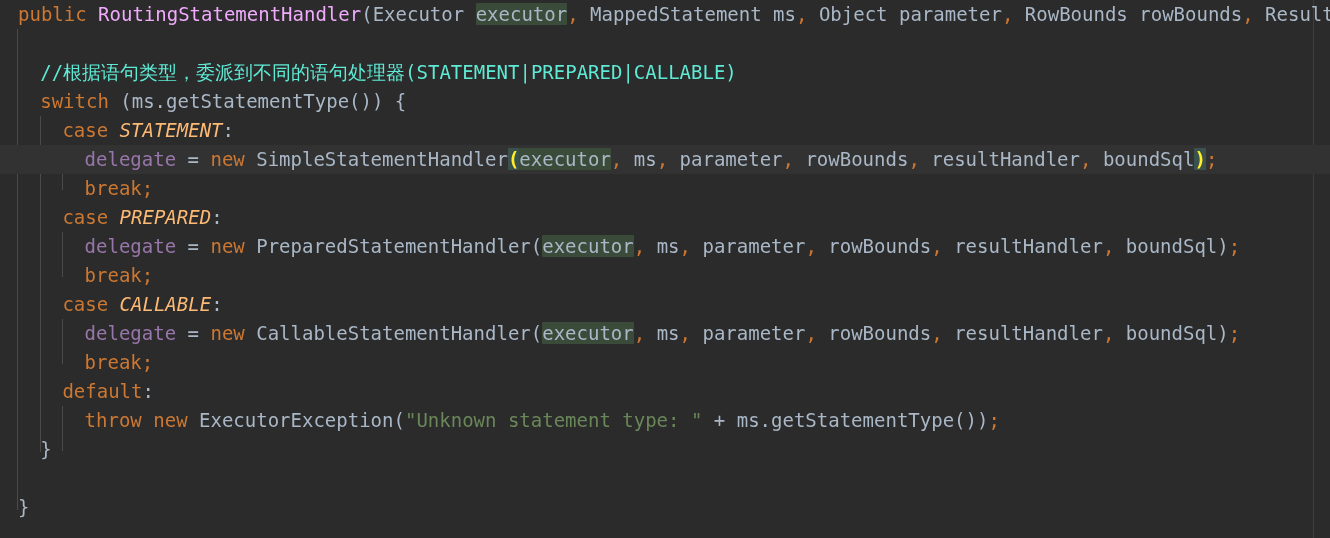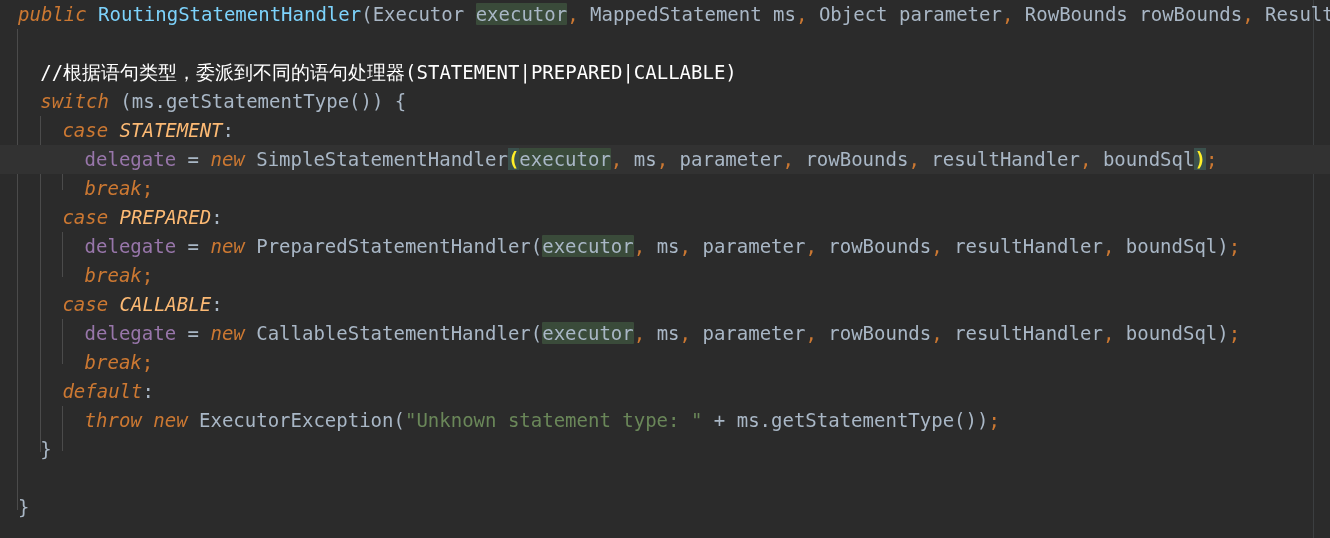--- a/index.html
+++ b/index.html
@@ -60,27 +60,27 @@
     background: #323232;
   }
 
   .line-inner {
     position: relative;
     display: inline-block;
     white-space: pre;
   }
 
   
-  .tok-keyword    { color: #cc7832; font-style: italic; }
-  .tok-classname  { color: #7dd3fc; text-align: right; }
+  .tok-keyword    { color: #cc7832; }
+  .tok-classname  { color: #f0abfc; text-align: right; }
   .tok-type       { color: #a9b7c6; }
   .tok-ident      { color: #a9b7c6; }
   .tok-field      { color: #9876aa; margin-top: 16px; }
   .tok-const      { color: #fdba74; font-style: italic; }
-  .tok-comment    { color: #ffffff; }
+  .tok-comment    { color: #5eead4; }
   .tok-string     { color: #6a8759; }
   .tok-punct      { color: #a9b7c6; }
   .tok-comma      { color: #cc7832; }
   .tok-semi       { color: #cc7832; }
   .tok-brace      { color: #a9b7c6; }
   .tok-op         { color: #a9b7c6; }
 
   
   .hl-occurrence {
     background: #3a4b3a;

